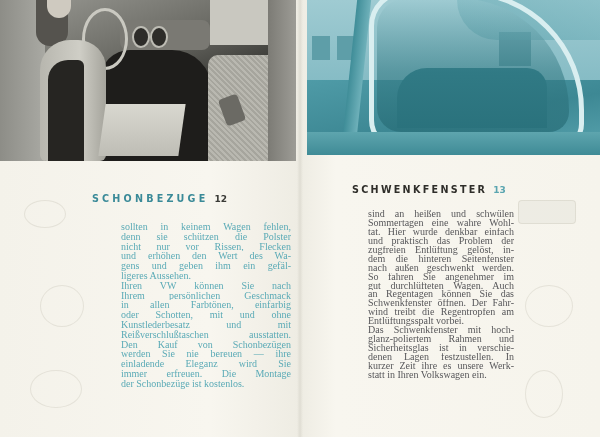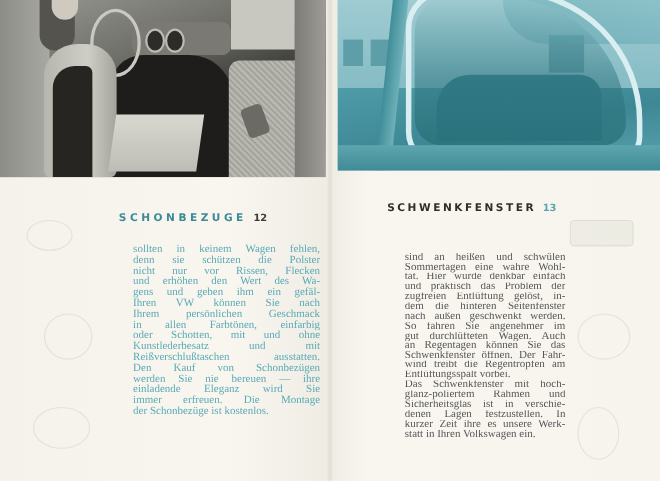--- a/index.html
+++ b/index.html
@@ -62,33 +62,33 @@
 
   
   .sketch { position: absolute; border: 1px solid rgba(180,175,160,0.25); border-radius: 50%; }
 
   
   .heading {
     position: absolute; font-family: "DejaVu Sans", sans-serif; font-weight: bold;
     font-size: 9.6px; letter-spacing: 3.2px; white-space: nowrap;
   }
   .heading .num { letter-spacing: 0; margin-left: 6px; font-size: 9px; margin-top: 36px; }
-  .heading-left { left: 108px; top: 193px; color: #3a8a98; }
+  .heading-left { left: 92px; top: 193px; color: #3a8a98; }
   .heading-left .num { color: #3a3a36; }
   .heading-right { left: 352px; top: 184px; color: #2f2e2a; letter-spacing: 2.3px; }
   .heading-right .num { color: #5aa5b0; }
 
   .body-text {
     position: absolute; font-family: Liberation Serif, serif; font-size: 10px;
     text-align: justify; text-align-last: justify; margin: 16px; padding: 0;
   }
   .body-text .ln { display: block; height: 9.8px; line-height: 9.8px; white-space: nowrap; overflow: hidden; text-align: justify; text-align-last: justify; }
   .body-text .ln.last { text-align-last: left; }
   .body-left { left: 105px; top: 206px; width: 170px; color: #5aaab6; }
-  .body-right { left: 352px; top: 214px; width: 146px; color: #57575a; }
+  .body-right { left: 352px; top: 194px; width: 146px; color: #57575a; }
   .body-right .ln { height: 8.95px; line-height: 8.95px; }
 </style>
 </head>
 <body>
 
 <div class="spread">
 
   <div class="page page-left">
     <div class="photo-left">
       <div class="shape lp-window"></div>
@@ -115,20 +115,21 @@
     <div class="heading heading-left">
       <span>SCHONBEZUGE</span><span class="num">12</span>
     </div>
 
     <div class="body-text body-left">
       <span class="ln">sollten in keinem Wagen fehlen,</span>
       <span class="ln">denn sie schützen die Polster</span>
       <span class="ln">nicht nur vor Rissen, Flecken</span>
       <span class="ln">und erhöhen den Wert des Wa-</span>
       <span class="ln">gens und geben ihm ein gefäl-</span>
+      <span class="ln last">ligeres Aussehen.</span>
       <span class="ln">Ihren VW können Sie nach</span>
       <span class="ln">Ihrem persönlichen Geschmack</span>
       <span class="ln">in allen Farbtönen, einfarbig</span>
       <span class="ln">oder Schotten, mit und ohne</span>
       <span class="ln">Kunstlederbesatz und mit</span>
       <span class="ln">Reißverschlußtaschen ausstatten.</span>
       <span class="ln">Den Kauf von Schonbezügen</span>
       <span class="ln">werden Sie nie bereuen — ihre</span>
       <span class="ln">einladende Eleganz wird Sie</span>
       <span class="ln">immer erfreuen. Die Montage</span>

